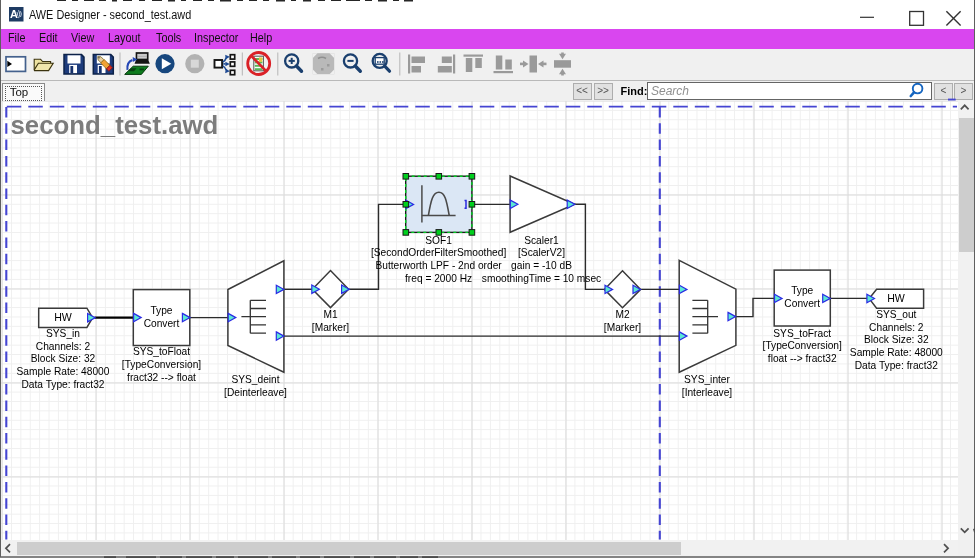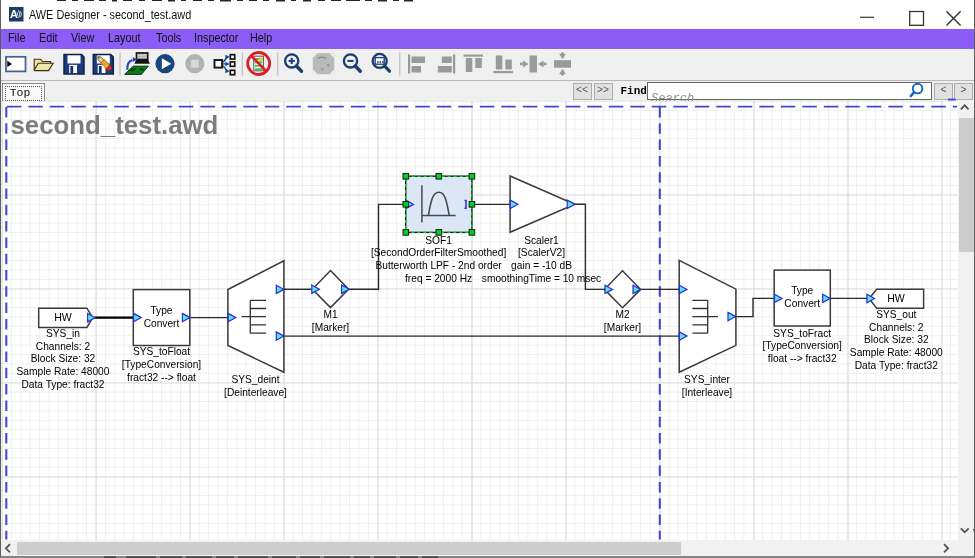--- a/index.html
+++ b/index.html
@@ -3,31 +3,31 @@
 <meta charset="utf-8">
 <style>
   html,body{margin:0;padding:0;}
   body{width:975px;height:558px;overflow:hidden;font-family:"Liberation Sans",sans-serif;background:#fff;}
   #win{position:absolute;left:0;top:0;width:975px;height:558px;}
   .abs{position:absolute;}
   #lborder{left:0;top:0;width:1px;height:557px;background:#5f5f5f;}
   #rborder{left:974px;top:0;width:1px;height:557px;background:#5f5f5f;}
   #titlebar{left:1px;top:1px;width:973px;height:27.5px;background:#fff;}
   #titletext{left:28.6px;top:8.3px;font-size:12.5px;color:#111;transform:scaleX(0.87);transform-origin:0 0;white-space:nowrap;}
-  #menubar{left:1px;top:28.5px;width:973px;height:20px;background:#8b5cf6;border-bottom:1px solid #a16207;}
+  #menubar{left:1px;top:28.5px;width:973px;height:20px;background:#d946ef;border-bottom:1px solid #a16207;}
   .mi{position:absolute;top:1.2px;font-size:13.5px;color:#101010;transform:scaleX(0.8);transform-origin:0 0;white-space:nowrap;}
   #toolbar{left:1px;top:48.5px;width:973px;height:31px;background:#f0f0f0;border-bottom:1px solid #b9b9b9;}
-  #tabrow{left:1px;top:80.5px;width:973px;height:20.5px;background:#f0f0f0;font-family:Liberation Mono, monospace;}
+  #tabrow{left:1px;top:80.5px;width:973px;height:20.5px;background:#f0f0f0;}
   #toptab{left:1.2px;top:2.5px;width:40.5px;height:18px;background:#fafafa;border:1px solid #8a8a8a;border-bottom:none;}
   #toptabdot{position:absolute;left:1.5px;top:1.5px;width:35px;height:13px;border:1px dotted #555;}
   #toptab span{position:absolute;left:6.5px;top:1.5px;font-size:11.5px;color:#111;}
   .fbtn{position:absolute;top:2.5px;width:17px;height:15px;background:#e1e1e1;border:1px solid #adadad;color:#555;font-size:10px;text-align:center;line-height:14px;}
   #findlbl{position:absolute;left:619.5px;top:4px;font-size:11px;font-weight:bold;color:#000;}
   #findbox{position:absolute;left:645.5px;top:1.5px;width:283px;height:16px;background:#fff;border:1px solid #646464;}
-  #findph{position:absolute;left:3.5px;top:0.5px;font-style:italic;color:#8f8f8f;font-size:12px;margin-top:8px;}
+  #findph{position:absolute;left:3.5px;top:0.5px;font-style:italic;color:#8f8f8f;font-size:12px;}
   #canvas{left:1px;top:101px;width:957px;height:439px;background-color:#fff;
     background-image:
       linear-gradient(to right,#dbdbdb 1px,transparent 1px),
       linear-gradient(to bottom,#dbdbdb 1px,transparent 1px),
       linear-gradient(to right,#efefef 1px,transparent 1px),
       linear-gradient(to bottom,#efefef 1px,transparent 1px);
     background-size:94px 100%,100% 94px,9.4px 100%,100% 9.4px;
     background-position:0.6px 0,0 -0.5px,0.6px 0,0 -0.5px;}
   #vscroll{left:958px;top:101px;width:17px;height:439px;background:#f1f1f1;}
   #vthumb{position:absolute;left:1px;top:17px;width:15px;height:134px;background:#cdcdcd;}

